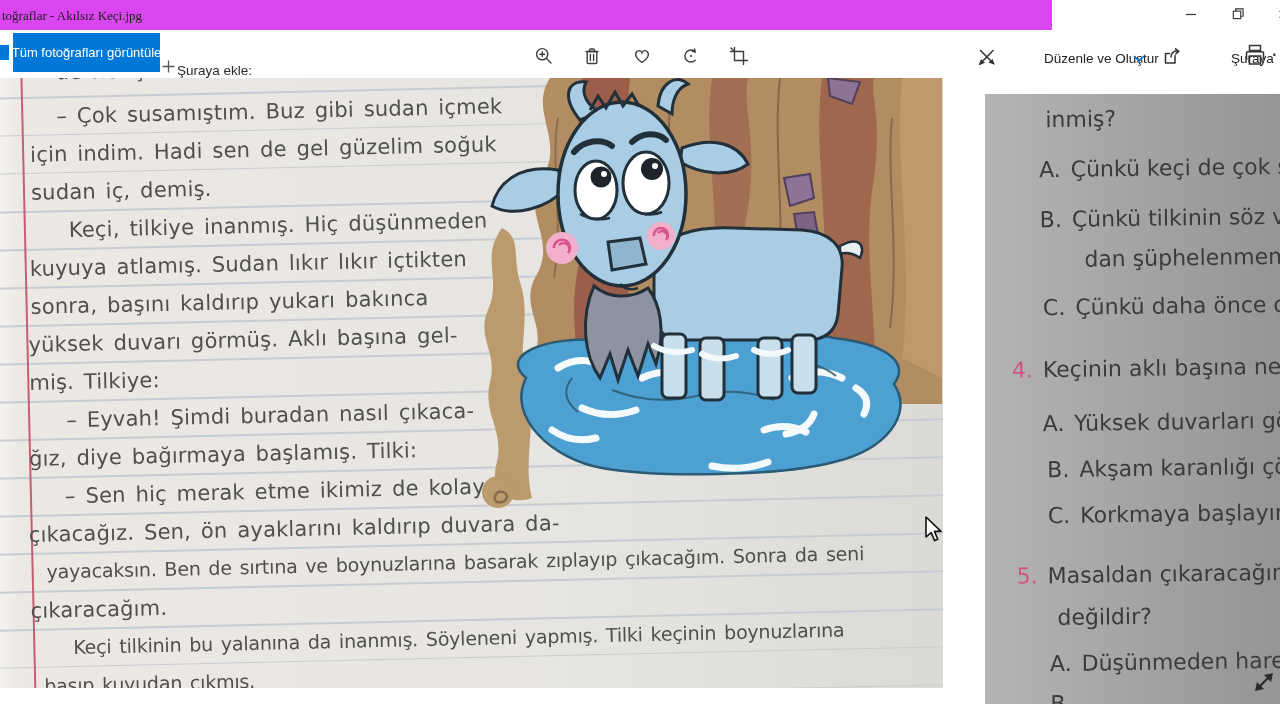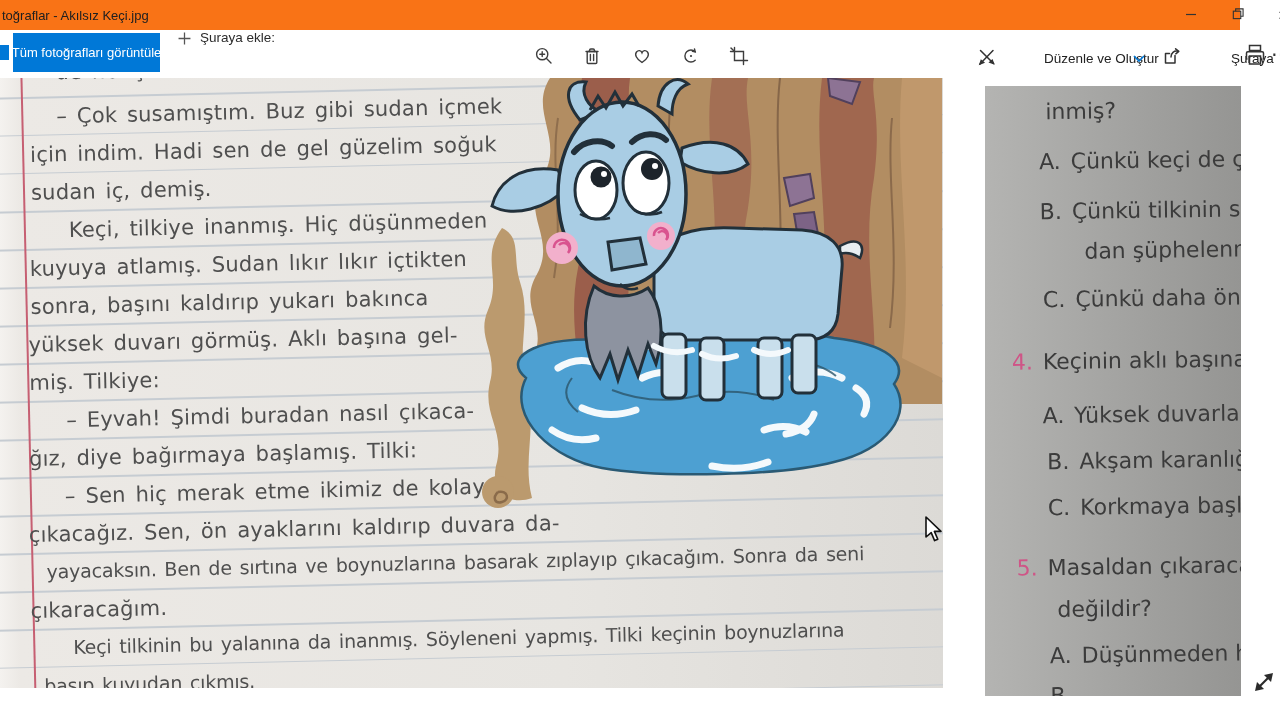--- a/index.html
+++ b/index.html
@@ -1,45 +1,45 @@
 <!DOCTYPE html>
 <html><head>
 <meta charset="utf-8">
 <style>
   html,body{margin:0;padding:0;}
   body{width:1280px;height:720px;position:relative;overflow:hidden;background:#ffffff;
        font-family:"Liberation Sans",sans-serif;}
   
-  .titlebar{position:absolute;left:0;top:0;width:1240px;height:30px;background:#f97316;}
+  .titlebar{position:absolute;left:0;top:0;width:1052px;height:30px;background:#d946ef;font-family:Liberation Serif, serif;}
   .title{position:absolute;left:2px;top:8px;font-size:13px;color:#202020;white-space:nowrap;}
   .winbtn{position:absolute;top:0;width:46px;height:30px;display:flex;align-items:center;justify-content:center;color:#333;}
   
   .toolbar{position:absolute;left:0;top:30px;width:1280px;height:48px;background:#ffffff;}
   .btn-viewall{position:absolute;left:13px;top:3px;width:147px;height:39px;background:#0078d7;color:#ffffff;
     font-size:13px;display:flex;align-items:center;justify-content:center;white-space:nowrap;text-align:right;}
   .chip{position:absolute;left:0;top:15px;width:9px;height:15px;background:#0078d7;}
-  .addto{position:absolute;left:176px;top:0;height:48px;display:flex;align-items:flex-start;gap:7px;color:#2b2b2b;font-size:13.5px;}
+  .addto{position:absolute;left:160px;top:0;height:48px;display:flex;align-items:flex-end;color:#2b2b2b;font-size:13.5px;}
   .ticon{position:absolute;top:16px;width:20px;height:20px;}
   .ticon svg{display:block;}
   .tr-label{position:absolute;top:21px;font-size:13.5px;color:#222;white-space:nowrap;margin-left:40px;}
   
   .photo-region{position:absolute;left:0;top:78px;width:1280px;height:642px;background:#ffffff;}
   .left-page{position:absolute;left:0;top:0;width:943px;height:610px;overflow:hidden;
     background:linear-gradient(90deg,#f4f2ef 0,#ece9e5 20px,#e7e5e1 60%,#dcdad6 100%);}
   .lp-inner{position:absolute;left:-20px;top:-20px;width:1120px;height:720px;
     transform:rotate(-1.3deg);transform-origin:0 0;
     background-image:repeating-linear-gradient(180deg,#c6ccd2 0 1.5px,transparent 1.5px 38px);
     background-position:0 2px;}
   .margin-line{position:absolute;left:40px;top:0;bottom:0;width:2px;background:#c65f72;}
   .tl{position:absolute;font-family:"DejaVu Sans",sans-serif;font-size:21px;color:#4f4f4f;
       white-space:nowrap;letter-spacing:.2px;word-spacing:3px;}
   .tl.small{font-size:19px;letter-spacing:-.2px;word-spacing:2px;}
   .illus{position:absolute;left:462px;top:0;width:480px;height:448px;}
   .gap{position:absolute;left:943px;top:0;width:42px;height:610px;background:#ffffff;}
-  .right-page{position:absolute;left:985px;top:8px;width:256px;height:610px;overflow:hidden;
+  .right-page{position:absolute;left:985px;top:16px;width:295px;height:610px;overflow:hidden;
     background:linear-gradient(90deg,#b4b4b2,#9e9e9c 70%,#959593);}
   .rp-inner{position:absolute;left:0;top:0;width:340px;height:640px;transform:rotate(-0.8deg);transform-origin:0 0;}
   .ql{position:absolute;font-family:"DejaVu Sans",sans-serif;font-size:22px;color:#3b3b3b;white-space:nowrap;}
   .qpre{display:inline-block;margin-right:10px;}
   .pink{color:#cf5587;}
   .cursor{position:absolute;left:925px;top:516px;}
   .resize-hint{position:absolute;left:1250px;top:668px;}
 </style>
 </head>
 <body>

